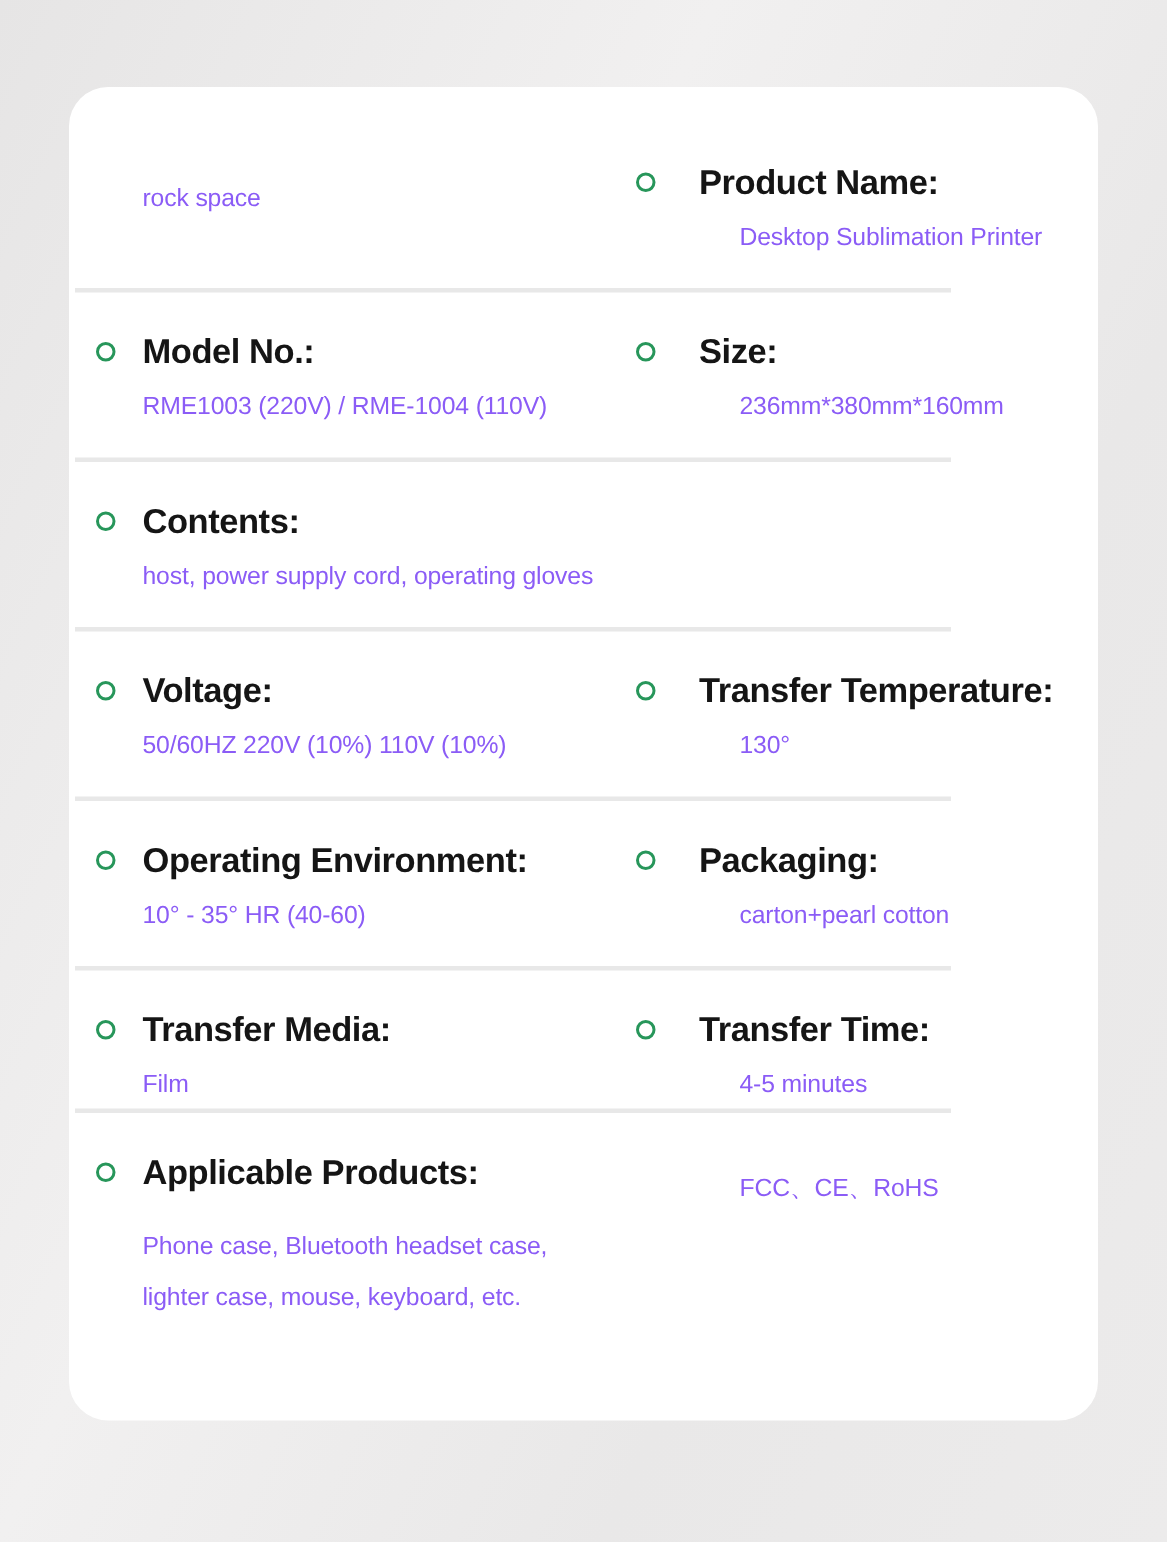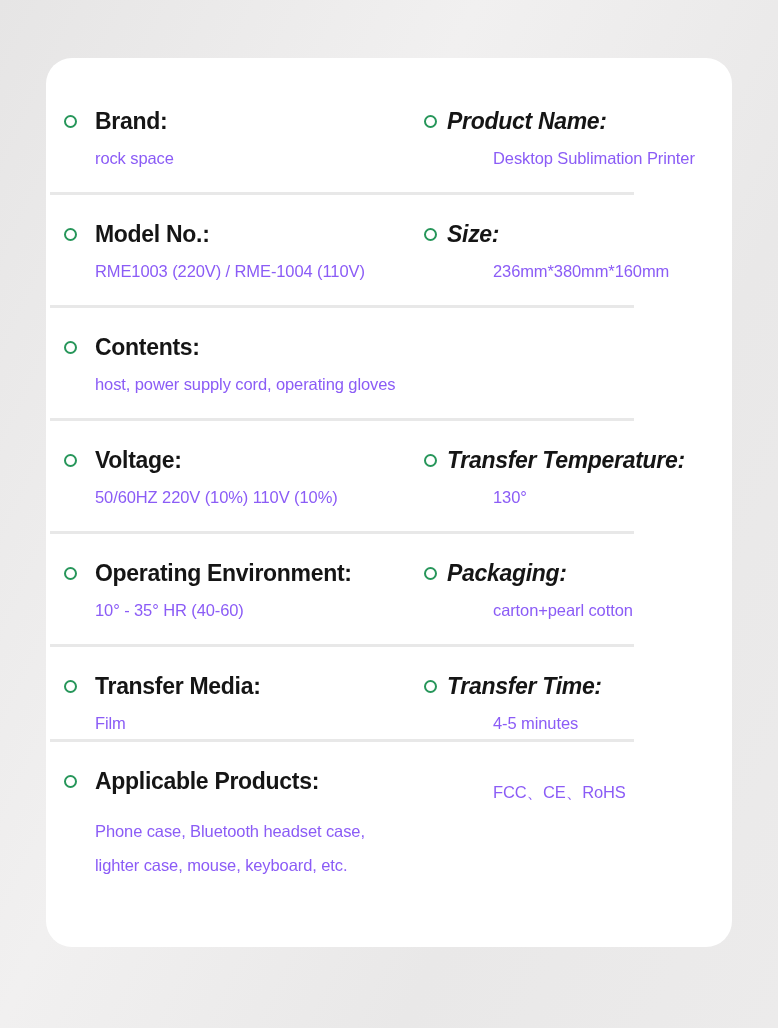--- a/index.html
+++ b/index.html
@@ -33,21 +33,21 @@
     height: 110px;
   }
   .row.tall { height: 92px; }
   .row.last { height: auto; }
   .label-line {
     display: flex;
     align-items: center;
     gap: 18px;
     white-space: nowrap;
   }
-  .cell.right .label-line { gap: 10px; font-style: italic; }
+  .cell.right .label-line { gap: 29px; }
   .bullet {
     flex: 0 0 13px;
     width: 13px;
     height: 13px;
     border: 2.5px solid #27965a;
     border-radius: 50%;
     background: #ffffff;
   }
   .label {
     font-size: 23px;
@@ -75,24 +75,20 @@
   }
 </style>
 </head>
 <body>
 
 <div class="page">
   <div class="card">
 
     <div class="row">
       <div class="cell left">
-        <div class="label-line">
-          <span class="bullet"></span>
-          <span class="label">Brand:</span>
-        </div>
         <div class="value">rock space</div>
       </div>
       <div class="cell right">
         <div class="label-line">
           <span class="bullet"></span>
           <span class="label">Product Name:</span>
         </div>
         <div class="value">Desktop Sublimation Printer</div>
       </div>
     </div>

